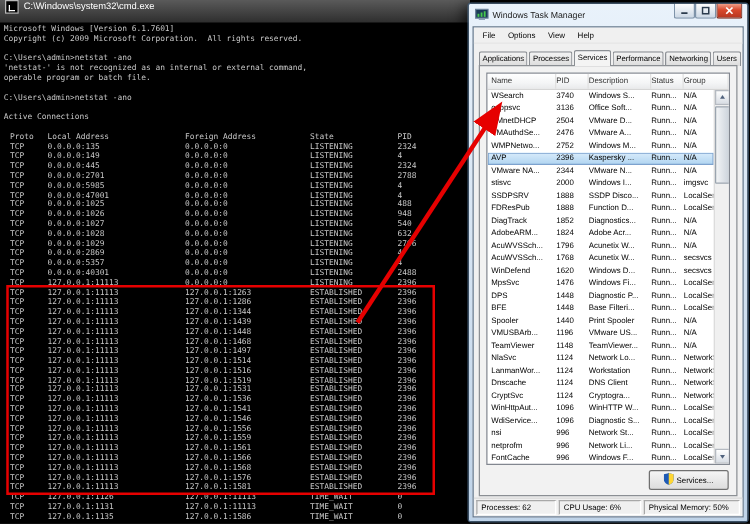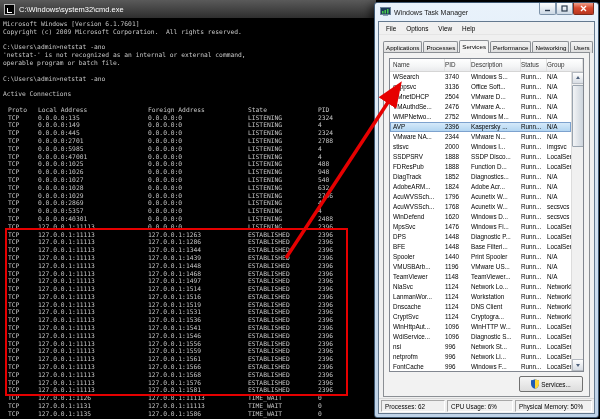--- a/index.html
+++ b/index.html
@@ -3,21 +3,21 @@
 <meta charset="utf-8">
 <style>
   * { margin:0; padding:0; box-sizing:border-box; }
   html,body { background:#3a3a3a; }
   #stage { position:relative; width:600px; height:419px; overflow:hidden; background:#000;
            font-family:"Liberation Sans",sans-serif; }
 
   
   .cmd-window { position:absolute; left:0; top:0; width:376px; height:419px; background:#000; }
   .cmd-titlebar { height:18px; background:linear-gradient(#5a5a5a,#2e2e2e); display:flex;
-                  align-items:center; padding:0 4px; gap:4px; }
+                  padding:0 4px; gap:4px; }
   .cmd-icon { width:11px; height:11px; background:#000; border:1px solid #b9b9b9; position:relative; flex:0 0 auto; }
   .cmd-icon::after { content:""; position:absolute; left:2px; top:3px; width:4px; height:4px;
                      border-left:1px solid #fff; border-bottom:1px solid #fff; }
   .cmd-title { color:#fff; font-size:7.5px; white-space:nowrap; }
   .cmd-body { position:absolute; left:0; top:18px; right:0; bottom:0; padding:2px 0 0 3px;
               font-family:"DejaVu Sans Mono",monospace; font-size:6.3px; color:#c8c8c8; overflow:hidden; }
   .cmd-line { height:7.8px; line-height:7.8px; white-space:pre; }
   .net-row { display:flex; height:7.8px; line-height:7.8px; white-space:pre; }
   .c-proto { padding-left:5px; width:35px; }
   .c-local { width:110px; }

